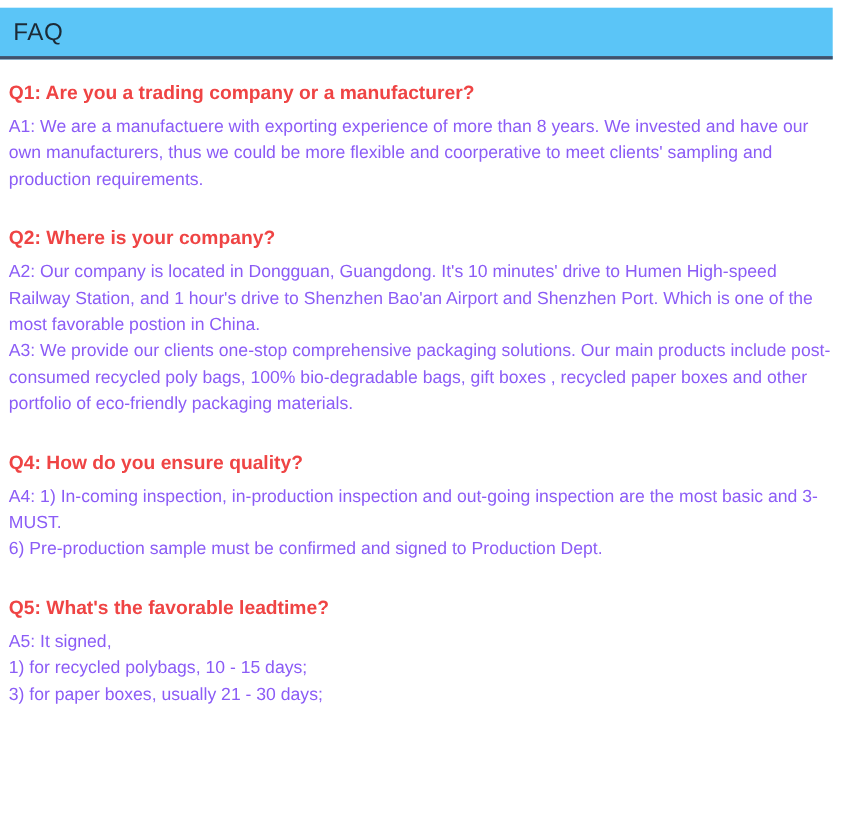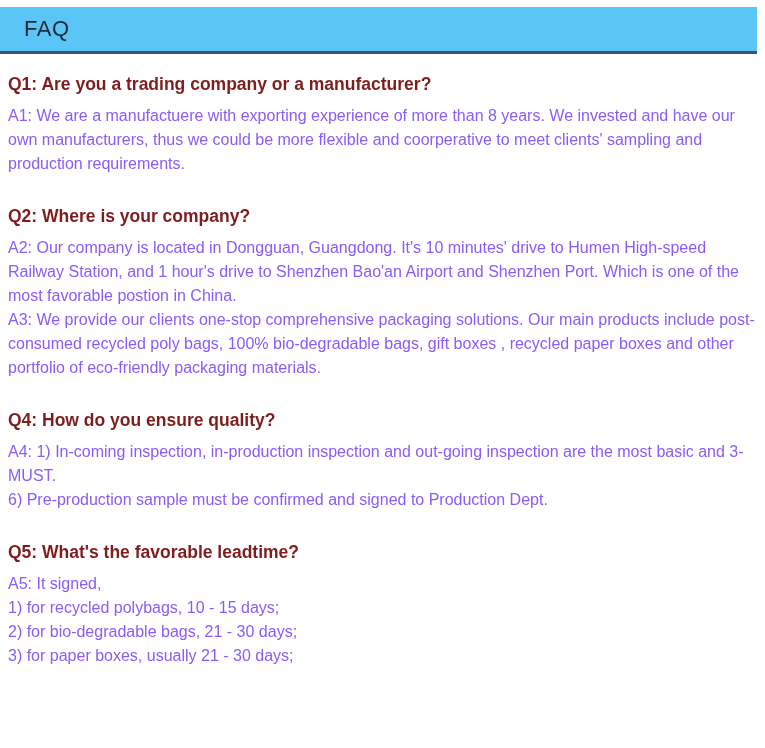--- a/index.html
+++ b/index.html
@@ -22,29 +22,29 @@
     background: #5bc5f7;
     border-bottom: 3px solid #41526b;
     display: flex;
     align-items: center;
     box-sizing: content-box;
   }
   .faq-header .title {
     color: #1c2a36;
     font-size: 22px;
     font-weight: 400;
-    padding-left: 24px;
+    padding-left: 12px;
     letter-spacing: 0.5px;
   }
   .content {
     padding: 0 10px 0 8px;
   }
   .faq-section { margin: 0; }
   .question {
-    color: #7f1d1d;
+    color: #ef4444;
     font-size: 17.5px;
     font-weight: 700;
     margin-top: 29px;
     margin-bottom: 9px;
     line-height: 22px;
   }
   .faq-section:first-of-type .question {
     margin-top: 19px;
   }
   .answer {
@@ -92,20 +92,19 @@
         <p class="answer-line">A4: 1) In-coming inspection, in-production inspection and out-going inspection are the most basic and 3-MUST.</p>
         <p class="answer-line">6) Pre-production sample must be confirmed and signed to Production Dept.</p>
       </div>
     </div>
 
     <div class="faq-section">
       <div class="question">Q5: What's the favorable leadtime?</div>
       <div class="answer">
         <p class="answer-line">A5: It signed,</p>
         <p class="answer-line">1) for recycled polybags, 10 - 15 days;</p>
-        <p class="answer-line">2) for bio-degradable bags, 21 - 30 days;</p>
         <p class="answer-line">3) for paper boxes, usually 21 - 30 days;</p>
 
       </div>
     </div>
 
   </div>
 </div>
 
 </body></html>

